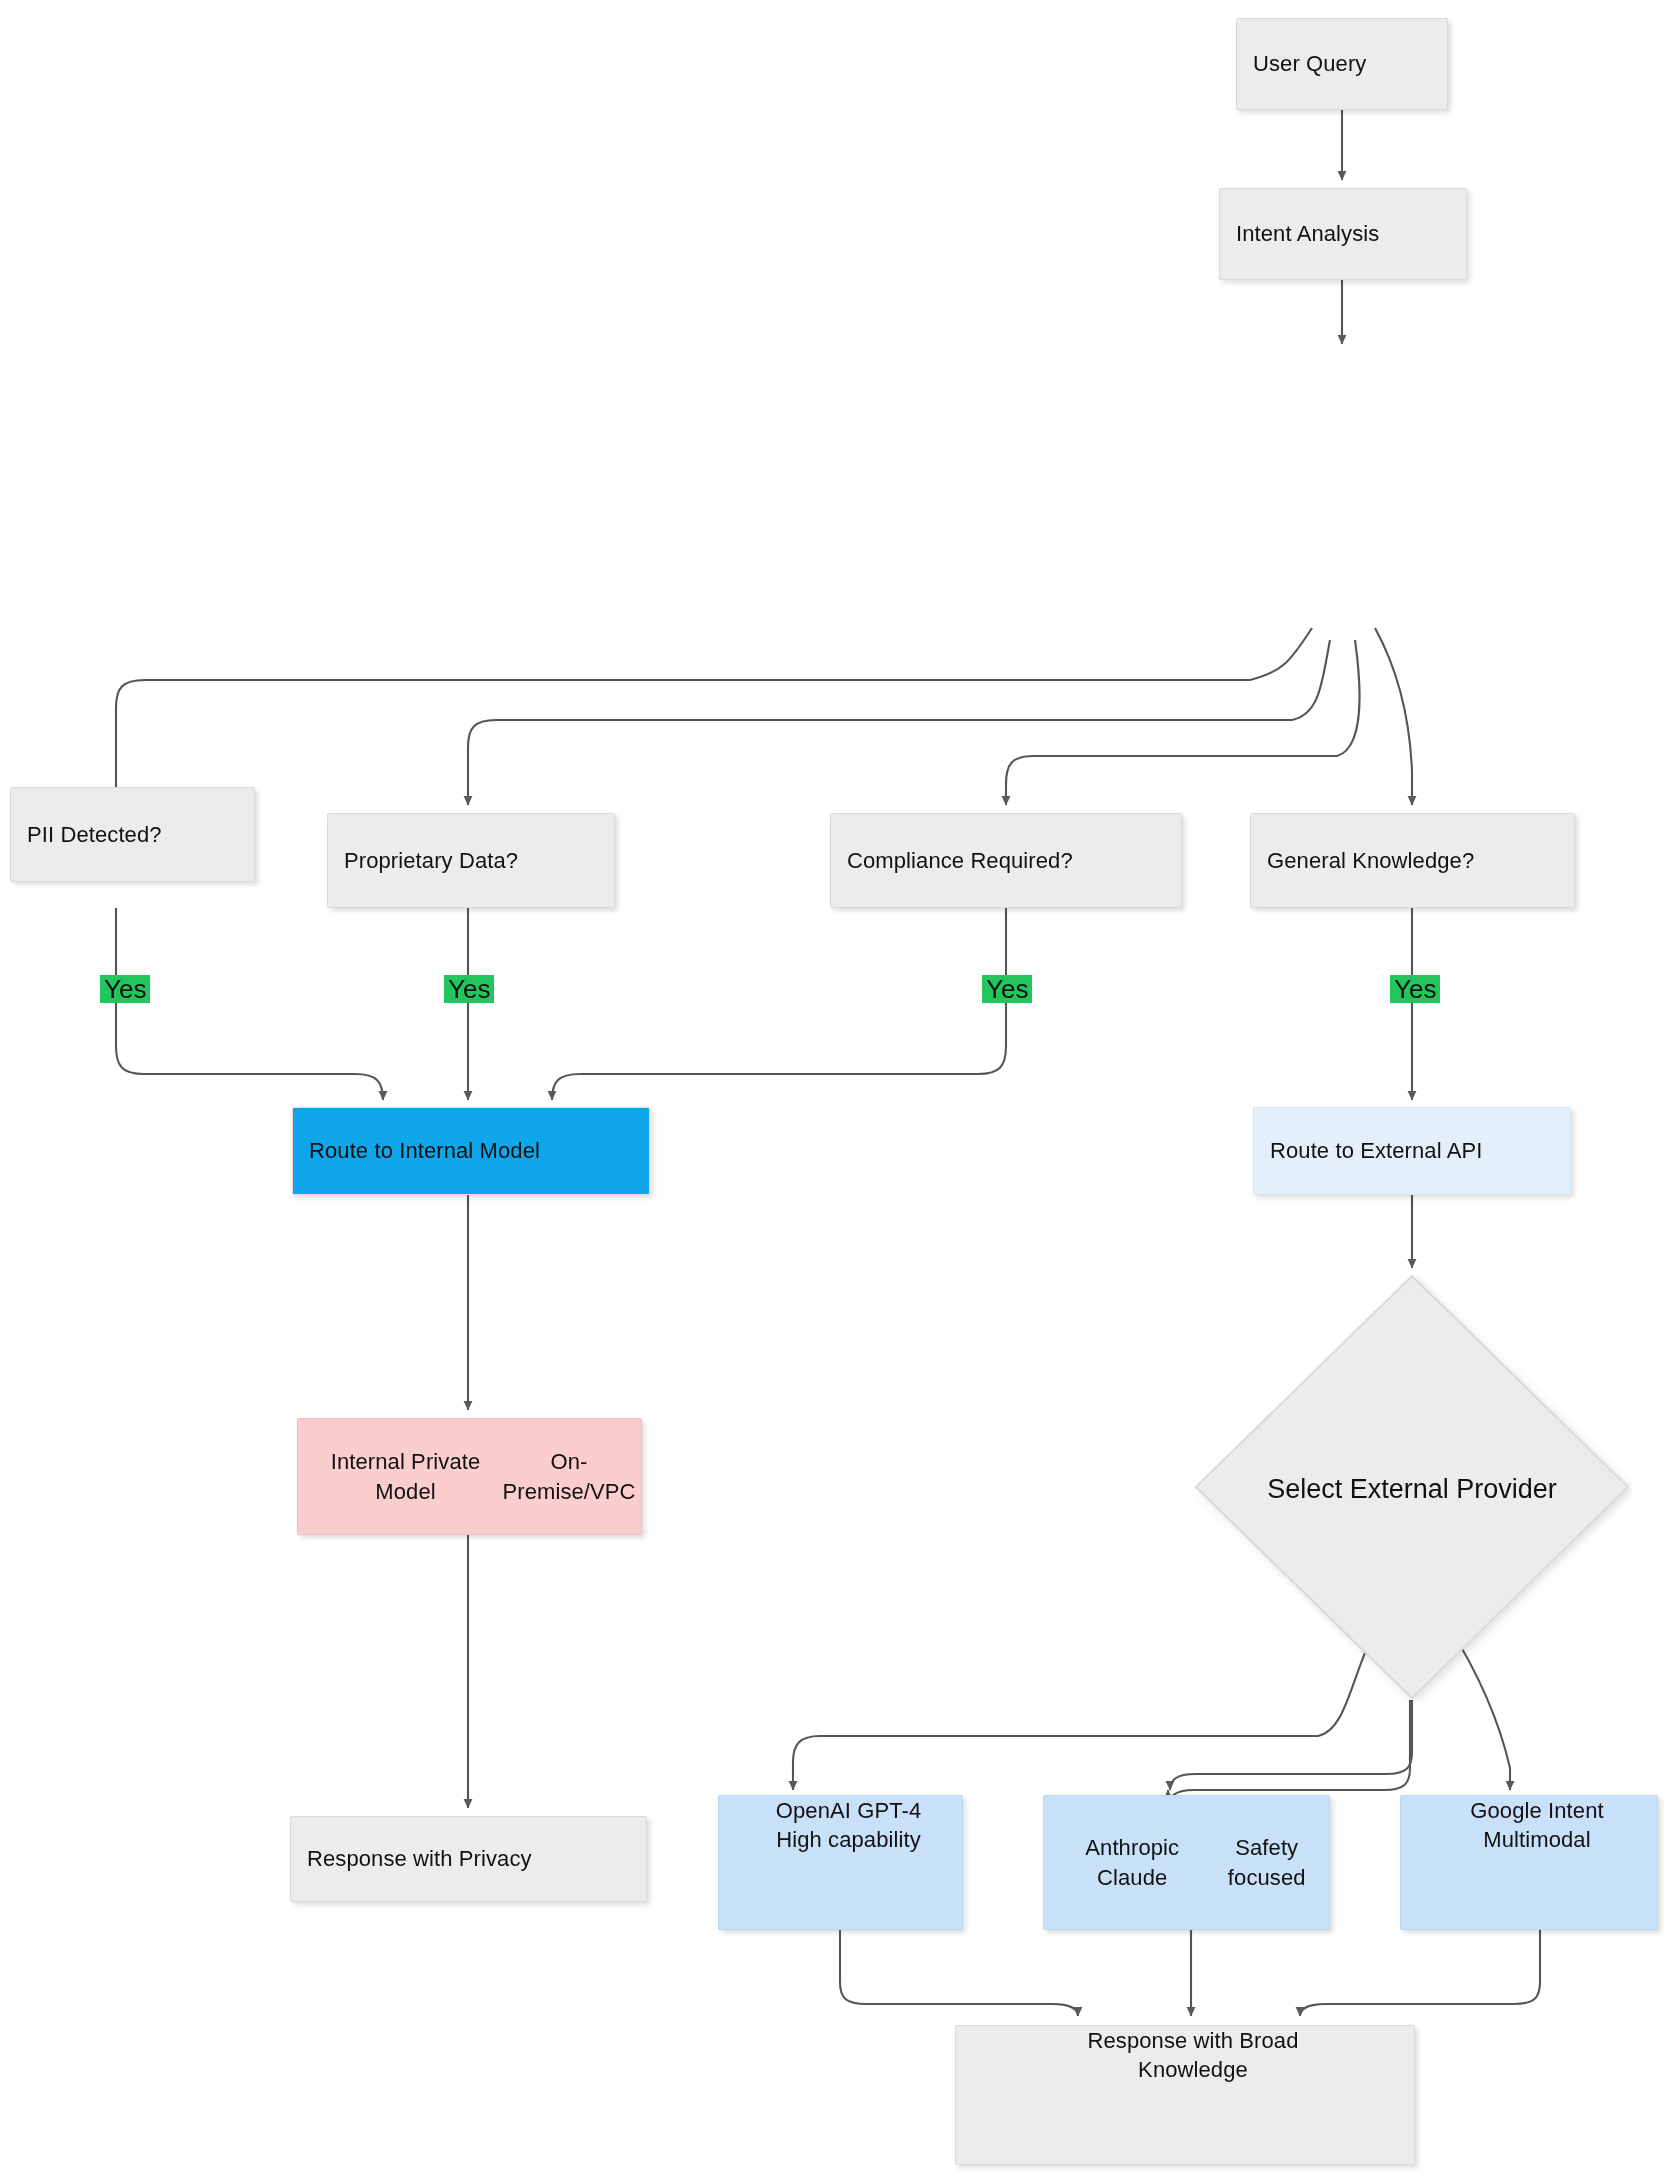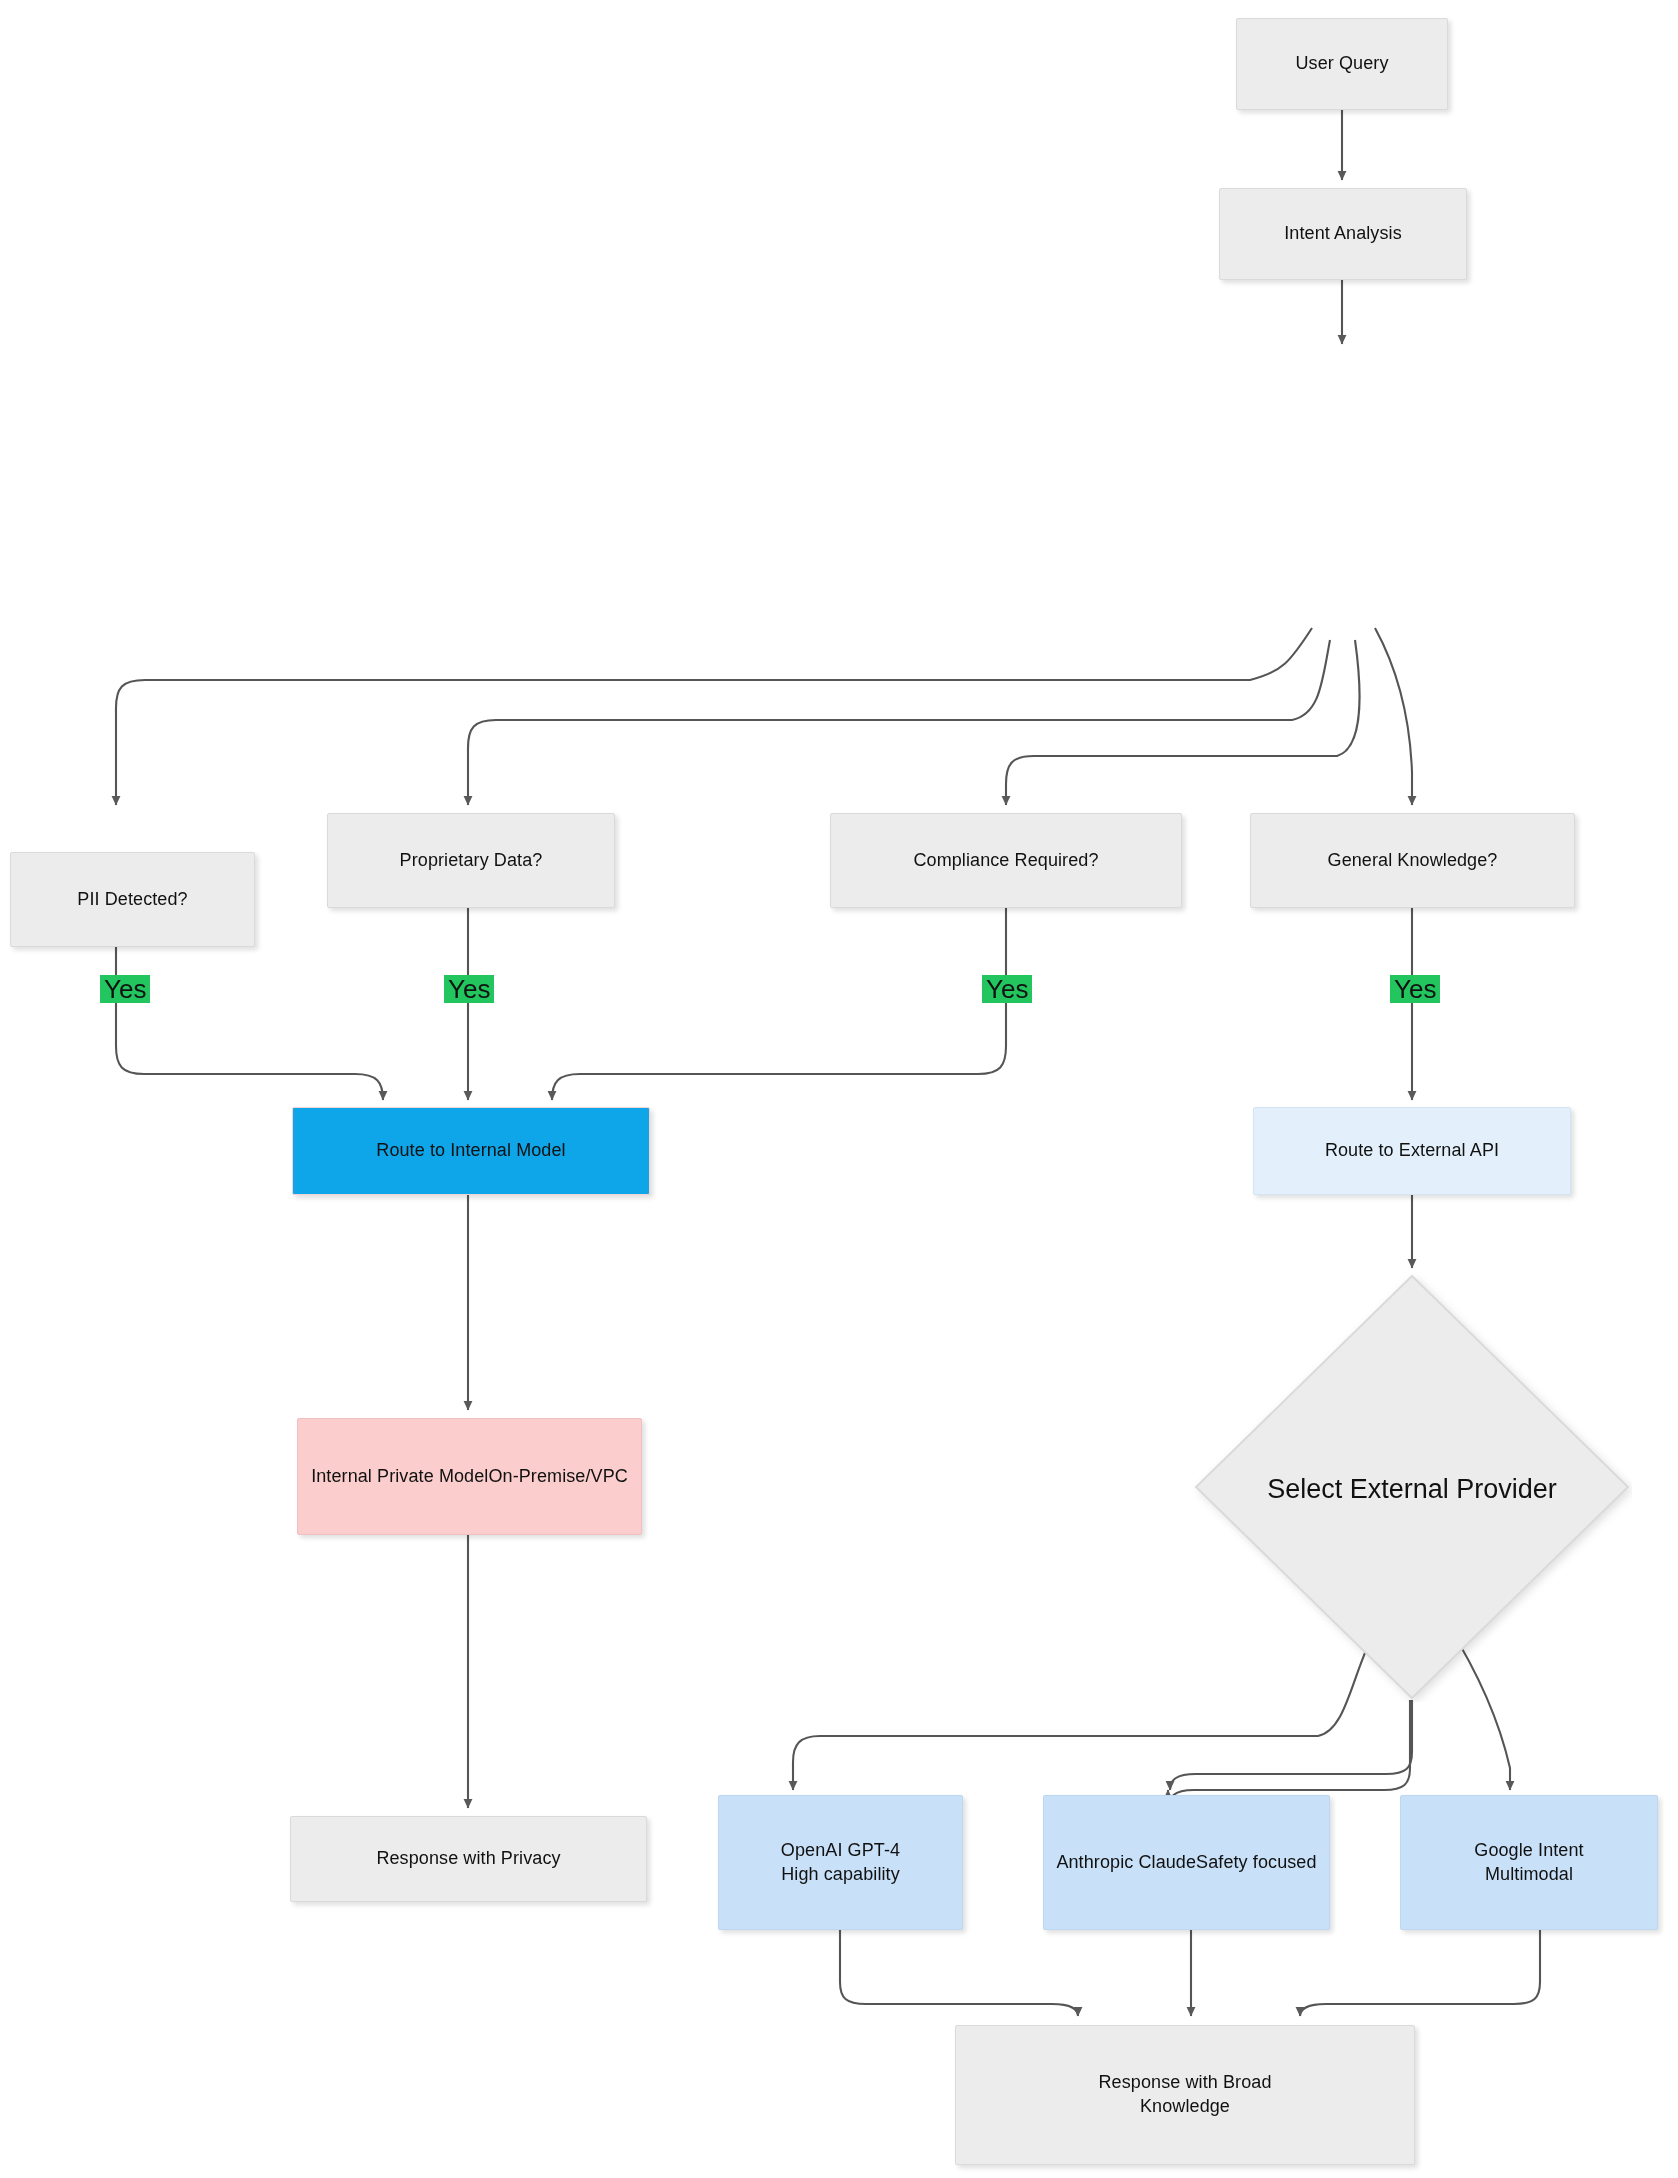--- a/index.html
+++ b/index.html
@@ -24,26 +24,26 @@
     top: 0;
     width: 1678px;
     height: 2178px;
     pointer-events: none;
   }
   .node {
     position: absolute;
     box-sizing: border-box;
     display: flex;
     align-items: center;
-    justify-content: center;
     text-align: center;
     color: #111111;
-    font-size: 18px;
+    font-size: 22px;
     line-height: 1.33;
     letter-spacing: 0.1px;
+    padding-left: 16px;
   }
   .rect {
     border: 1px solid #d6d6d6;
     border-radius: 2px;
     box-shadow: 3px 3px 5px rgba(0,0,0,0.13);
   }
   .fill-gray   { background: #ececec; border-color: #dadada; }
   .fill-pink   { background: #0ea5e9; border-color: #f3d4d4; }
   .fill-pink-d { background: #fbcdcd; border-color: #f0bfbf; }
   .fill-blue   { background: #e3f0fb; border-color: #d3e4f3; }
@@ -137,21 +137,21 @@
 
   <div class="node rect fill-gray" style="left:1236px; top:18px; width:212px; height:92px;">
     <span>User Query</span>
   </div>
 
   <div class="node rect fill-gray" style="left:1219px; top:188px; width:248px; height:92px;">
     <span>Intent Analysis</span>
   </div>
 
 
-  <div class="node rect fill-gray" style="left:10px; top:852px; width:245px; height:95px;">
+  <div class="node rect fill-gray" style="left:10px; top:787px; width:245px; height:95px;">
     <span>PII Detected?</span>
   </div>
 
   <div class="node rect fill-gray" style="left:830px; top:813px; width:352px; height:95px;">
     <span>Compliance Required?</span>
   </div>
 
   <div class="node rect fill-gray" style="left:327px; top:813px; width:288px; height:95px;">
     <span>Proprietary Data?</span>
   </div>

